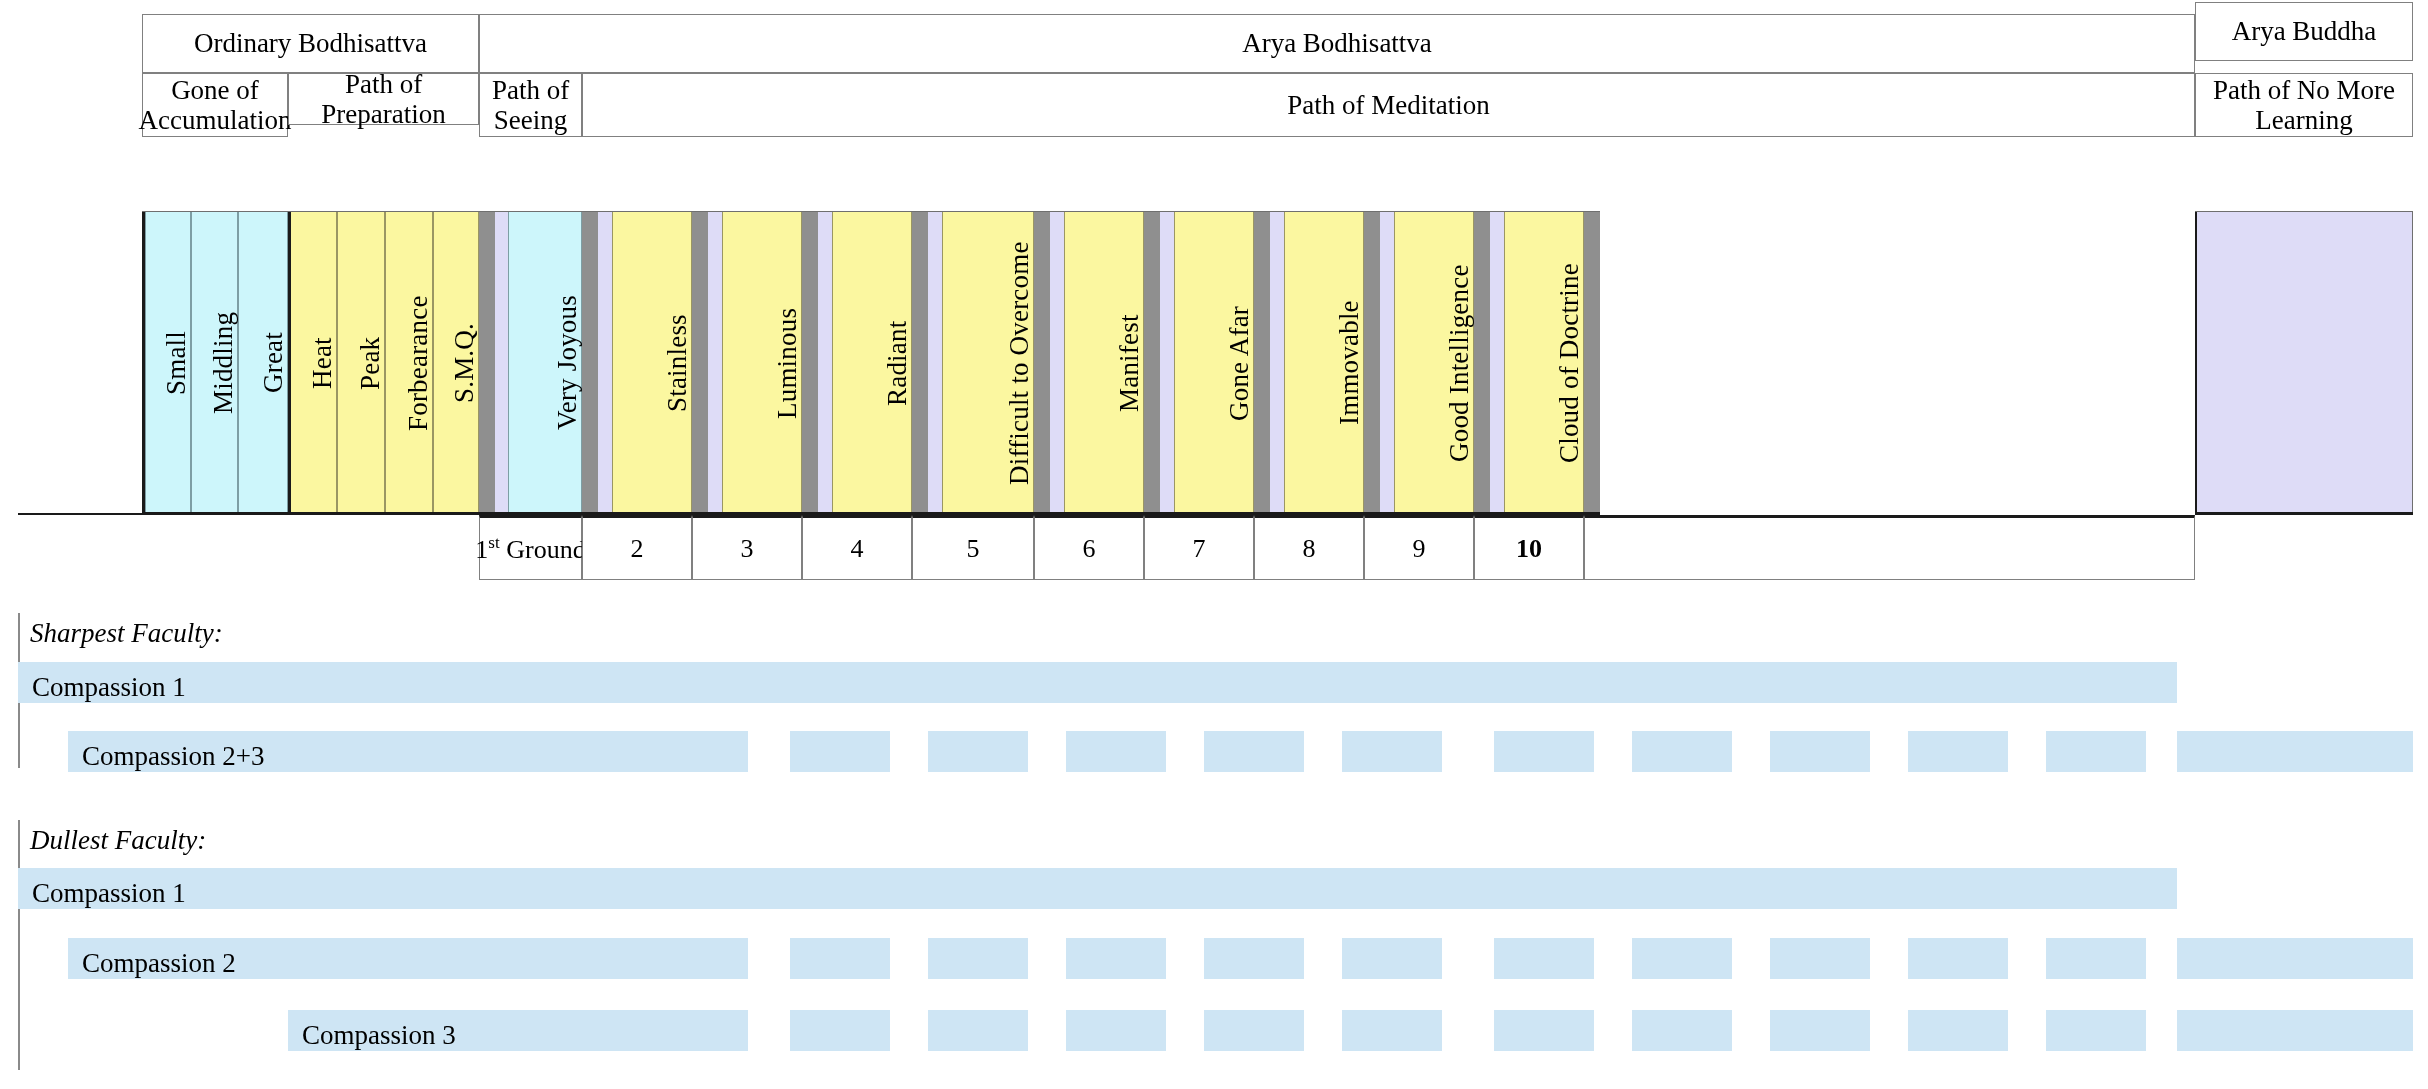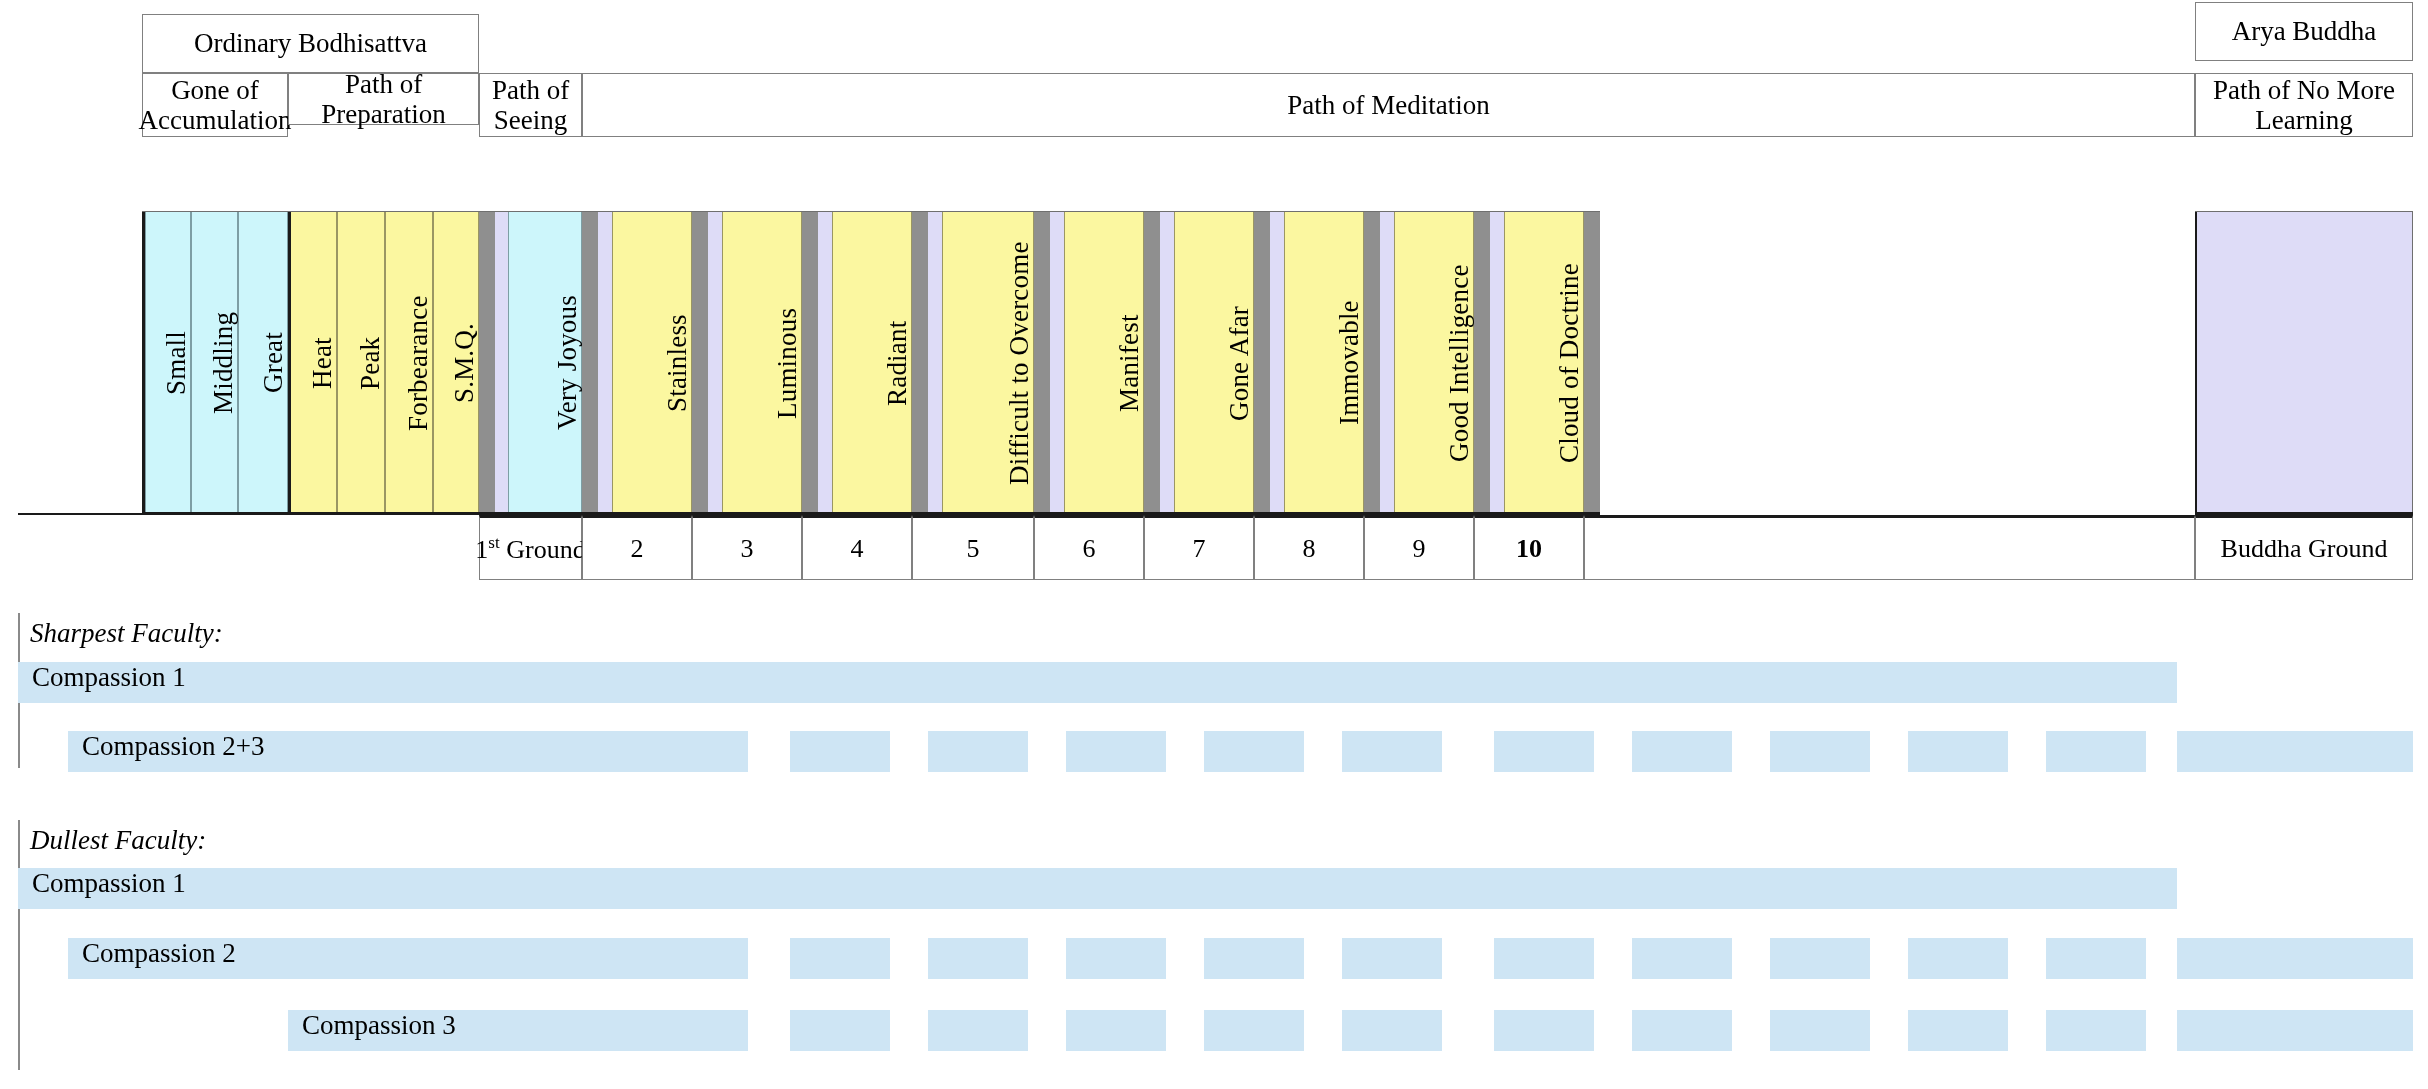--- a/index.html
+++ b/index.html
@@ -47,33 +47,36 @@
 
   
   .baseline{position:absolute;left:18px;top:513px;width:124px;height:2px;background:#1a1a1a;}
 
   
   .sec-title{position:absolute;font-size:27px;white-space:nowrap;font-style:italic;}
   .vrule{position:absolute;width:2px;background:#8a8a8a;}
 
   .cbar{position:absolute;background:#cee5f4;height:41px;}
   .cbar-label{
-    position:absolute;height:41px;display:flex;align-items:flex-start;
+    position:absolute;height:41px;display:flex;align-items:flex-end;
     font-size:27px;white-space:nowrap;padding-left:14px;
   }
   .seg{position:absolute;background:#cee5f4;height:41px;}
 </style>
 </head>
 <body>
 
 <div class="sheet">
 
   <div class="hcell" style="left:142px;top:14px;width:337px;height:59px;">
     <span>Ordinary Bodhisattva</span>
   </div>
+  <div class="hcell" style="left:479px;top:14px;width:1716px;height:59px;">
+    <span>Arya Bodhisattva</span>
+  </div>
   <div class="hcell" style="left:2195px;top:2px;width:218px;height:59px;">
     <span>Arya Buddha</span>
   </div>
 
   <div class="hcell" style="left:142px;top:73px;width:146px;height:64px;">
     <span>Gone of Accumulation</span>
   </div>
   <div class="hcell" style="left:288px;top:73px;width:191px;height:52px;">
     <span>Path of Preparation</span>
   </div>
@@ -226,23 +229,20 @@
   <div class="gcell" style="left:1254px;width:110px;">
       <span>8</span>
     </div>
   <div class="gcell" style="left:1364px;width:110px;">
       <span>9</span>
     </div>
   <div class="gcell" style="left:1474px;width:110px;font-weight:bold;">
       <span>10</span>
     </div>
   <div class="gcell" style="left:1584px;width:611px;"></div>
-  <div class="gcell" style="left:2195px;width:218px;">
-      <span>Buddha Ground</span>
-    </div>
 
   <div class="sec-title" style="left:30px;top:618px;"><span>Sharpest Faculty:</span></div>
   <div class="vrule" style="left:18px;top:613px;height:155px;"></div>
 
   <div class="cbar" style="left:18px;top:662px;width:2159px;"></div>
   <div class="cbar-label" style="left:18px;top:662px;">
     <span>Compassion 1</span>
   </div>
 
   <div class="seg" style="left:68px;top:731px;width:680px;"></div>

